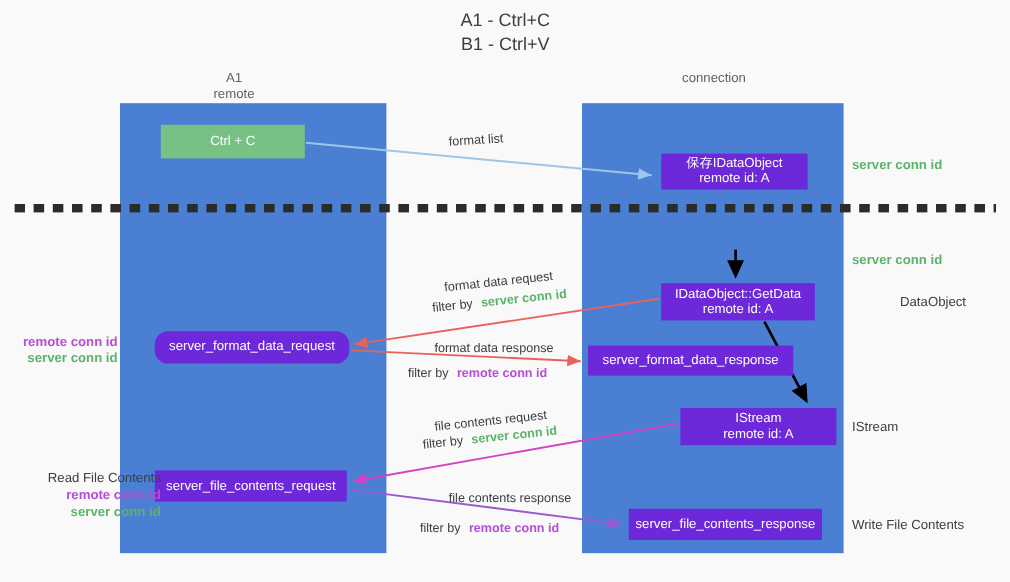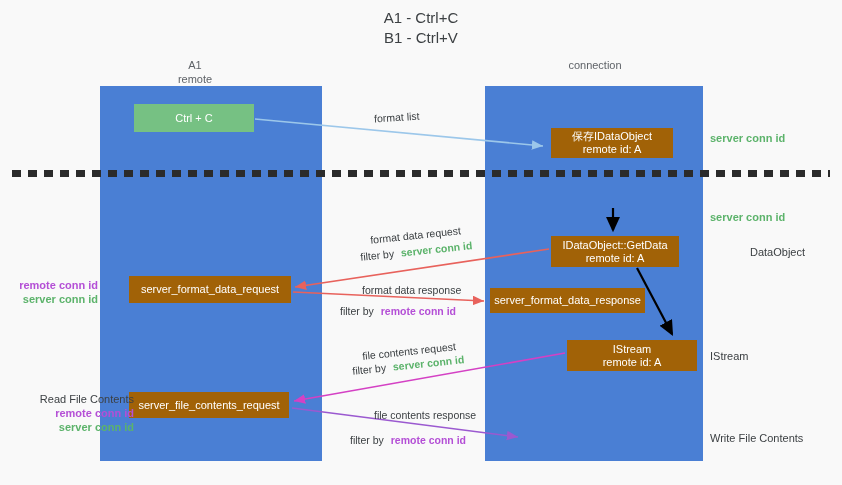--- a/index.html
+++ b/index.html
@@ -38,31 +38,31 @@
     flex-direction:column;
     text-align:center;
     color:#ffffff;
     font-size:11px;
     line-height:13px;
     box-sizing:border-box;
     padding:2px 4px;
   }
   .green{background:#76c183;}
   .orange{background:#fbb košice;}
-  .orange{background:#a16207;}
+  .orange{background:#6d28d9;}
 
   
   #n-ctrlc{left:134px;top:104px;width:120px;height:28px;}
   #n-ctrlv{left:554px;top:180px;width:118px;height:27px;}
 
   
   #n-save-ido{left:551px;top:128px;width:122px;height:30px;}
   #n-getdata{left:551px;top:236px;width:128px;height:31px;}
-  #n-fmt-req{left:129px;top:276px;width:162px;height:27px;}
-  #n-fmt-resp{left:490px;top:288px;width:155px;height:25px;}
+  #n-fmt-req{left:129px;top:276px;width:162px;height:27px;border-radius:11px;}
+  #n-fmt-resp{left:490px;top:288px;width:171px;height:25px;}
   #n-istream{left:567px;top:340px;width:130px;height:31px;}
   #n-file-req{left:129px;top:392px;width:160px;height:26px;}
   #n-file-resp{left:524px;top:424px;width:161px;height:26px;}
 
   
   .ann{position:absolute;font-size:11px;line-height:14px;}
   .green-t{color:#5cb36b;font-weight:bold;}
   .purple-t{color:#b44fd6;font-weight:bold;}
   .dark-t{color:#3c4043;}
 
@@ -176,20 +176,23 @@
   <div class="node orange" id="n-fmt-resp">
     <span>server_format_data_response</span>
   </div>
   <div class="node orange" id="n-istream">
     <span>IStream</span>
     <span>remote id: A</span>
   </div>
   <div class="node orange" id="n-file-req">
     <span>server_file_contents_request</span>
   </div>
+  <div class="node orange" id="n-file-resp">
+    <span>server_file_contents_response</span>
+  </div>
 
   <div class="edge-label" id="el-formatlist">format list</div>
 
   <div class="edge-label" id="el-fdr1">format data request</div>
   <div class="edge-label" id="el-fdr2">
     <span>filter by</span>
     <span class="em-g" style="margin-left: 4px;">server conn id</span>
   </div>
 
   <div class="edge-label" id="el-fdresp1">format data response</div>

